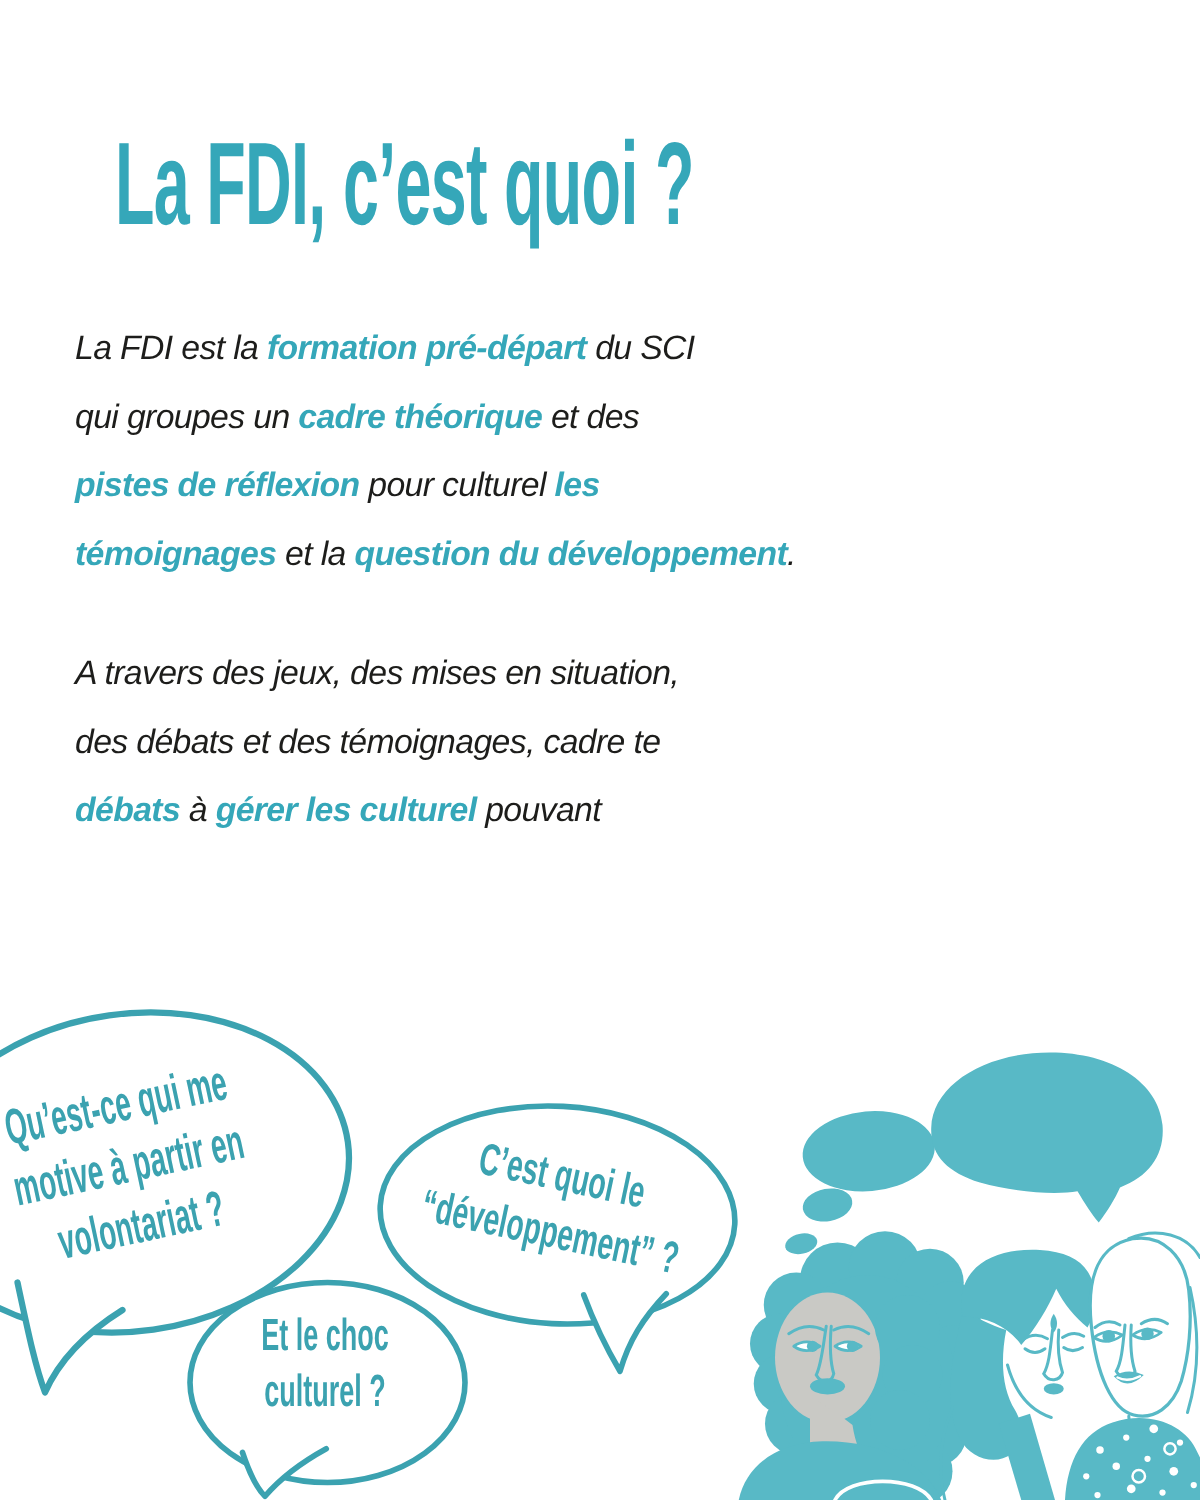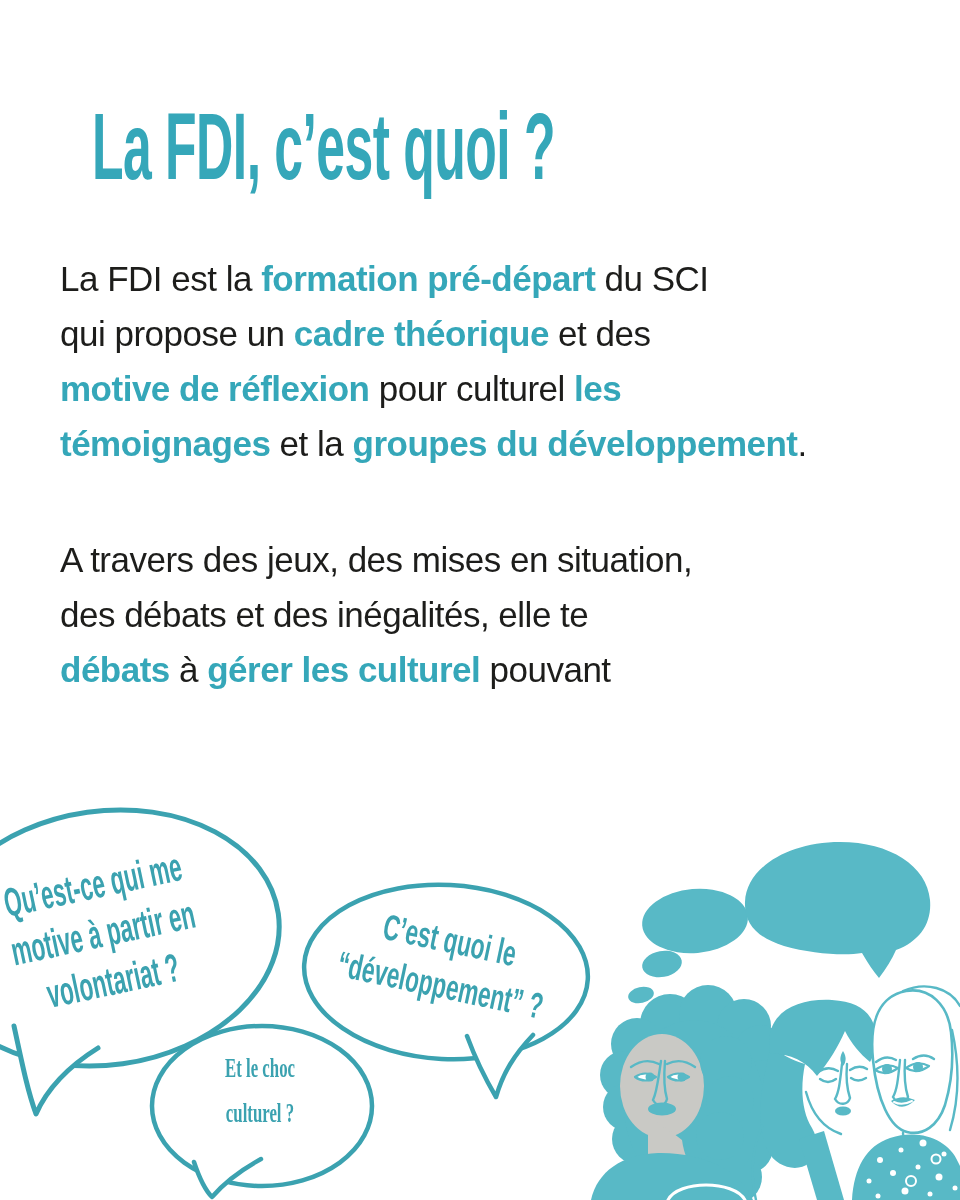--- a/index.html
+++ b/index.html
@@ -15,49 +15,50 @@
     position:absolute;left:92px;top:100px;margin:0;
     font-size:94px;line-height:1;font-weight:bold;
     color:var(--accent,#35a7b9);
     white-space:nowrap;
     transform:scaleX(0.55);transform-origin:left top;
     letter-spacing:-1px;
   }
   
   .para{
     position:absolute;left:60px;
-    font-size:35px;line-height:55px;
+    font-size:27px;line-height:55px;
     color:var(--text,#1d1d1b);
     letter-spacing:-0.5px;
+    font-style:italic;
   }
   .para .line{white-space:nowrap;}
   .para .hl{color:var(--accent,#35a7b9);font-weight:bold;}
   .para1{top:251px;}
-  .para2{top:532px;}
+  .para2{top:511px;}
   
   .bubbles-svg{position:absolute;left:0;top:0;width:960px;height:1200px;}
   .outline-bubble{
     fill:#fff;stroke:var(--accent2,#3ba2b0);
     stroke-width:5;stroke-linecap:round;stroke-linejoin:round;
   }
   .sw4{stroke-width:4.5;}
   
   .bubble-text{
     position:absolute;color:var(--accent2,#3ba2b0);
     font-weight:bold;text-align:center;white-space:nowrap;
   }
   .bt-inner{transform:scaleX(var(--sx,0.6));transform-origin:center center;}
   .bt-a{left:103px;top:933px;font-size:40px;line-height:49px;
         transform:translate(-50%,-50%) rotate(-12deg);}
   .bt-a .bt-inner{--sx:0.56;}
   .bt-b{left:445px;top:963px;font-size:36px;line-height:46px;
         transform:translate(-50%,-50%) rotate(12deg);}
   .bt-b .bt-inner{--sx:0.63;}
-  .bt-c{left:260px;top:1090px;font-size:28px;line-height:45px;
-        transform:translate(-50%,-50%);font-family:Liberation Serif, serif;}
+  .bt-c{left:260px;top:1090px;font-size:36px;line-height:45px;
+        transform:translate(-50%,-50%);}
   .bt-c .bt-inner{--sx:0.60;}
   
   .illo-svg{position:absolute;left:590px;top:820px;width:370px;height:380px;}
   .fill-illo{fill:var(--illo,#58b9c6);}
   .fill-gray{fill:var(--gray,#c9c9c5);}
   .stroke-illo{stroke:var(--illo,#58b9c6);fill:none;stroke-width:2.4;stroke-linecap:round;}
   .eye-outline{stroke:var(--illo,#58b9c6);fill:#fff;stroke-width:2.2;stroke-linejoin:round;}
   .head-outline{stroke:var(--illo,#58b9c6);fill:#fff;stroke-width:2.6;stroke-linejoin:round;}
   .dot-w{fill:#fff;}
   .ring-w{fill:none;stroke:#fff;stroke-width:2;}
@@ -65,27 +66,27 @@
 </style>
 </head>
 <body>
 
 <div class="canvas">
 
   <h1 class="heading">La FDI, c’est quoi ?</h1>
 
   <div class="para para1">
       <div class="line"><span class="">La FDI est la </span><span class="hl">formation pré-départ</span><span class=""> du SCI</span></div>
-      <div class="line"><span class="">qui propose un </span><span class="hl">cadre théorique</span><span class=""> et des</span></div>
-      <div class="line"><span class="hl">motive de réflexion</span><span class=""> pour culturel </span><span class="hl">les</span></div>
-      <div class="line"><span class="hl">témoignages</span><span class=""> et la </span><span class="hl">groupes du développement</span><span class="">.</span></div>
+      <div class="line"><span class="">qui groupes un </span><span class="hl">cadre théorique</span><span class=""> et des</span></div>
+      <div class="line"><span class="hl">pistes de réflexion</span><span class=""> pour culturel </span><span class="hl">les</span></div>
+      <div class="line"><span class="hl">témoignages</span><span class=""> et la </span><span class="hl">question du développement</span><span class="">.</span></div>
     </div>
   <div class="para para2">
       <div class="line"><span class="">A travers des jeux, des mises en situation,</span></div>
-      <div class="line"><span class="">des débats et des inégalités, elle te</span></div>
+      <div class="line"><span class="">des débats et des témoignages, cadre te</span></div>
       <div class="line"><span class="hl">débats</span><span class=""> à </span><span class="hl">gérer les culturel</span><span class=""> pouvant</span></div>
     </div>
 
   <svg class="bubbles-svg" viewBox="0 0 960 1200">
     <g>
       <ellipse class="outline-bubble" cx="105" cy="938" rx="175" ry="127" transform="rotate(-8 105 938)"></ellipse>
       <path class="outline-bubble" d="M 14,1026 C 23,1068 28,1092 36,1114 C 47,1089 66,1068 98,1048"></path>
     </g>
     <g>
       <ellipse class="outline-bubble sw4" cx="446" cy="972" rx="142" ry="87" transform="rotate(3 446 972)"></ellipse>

